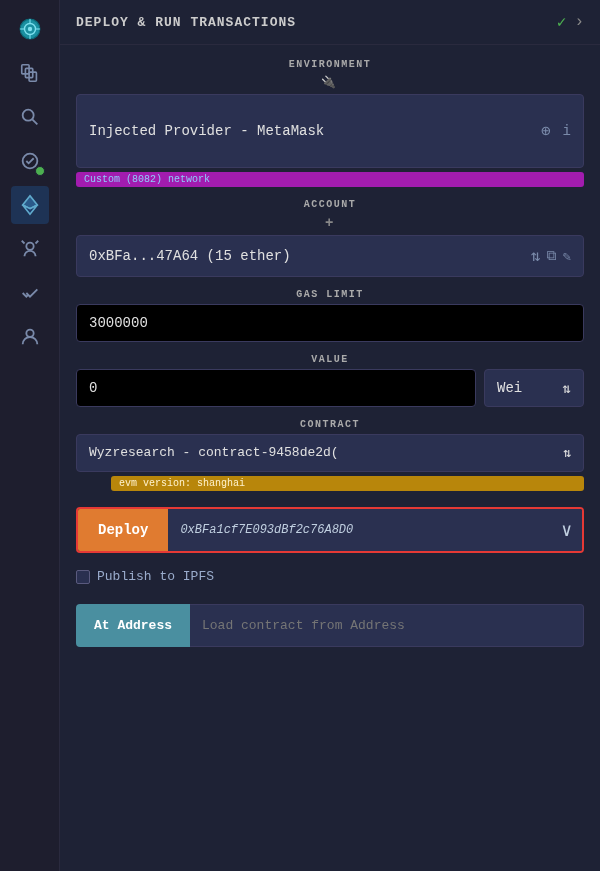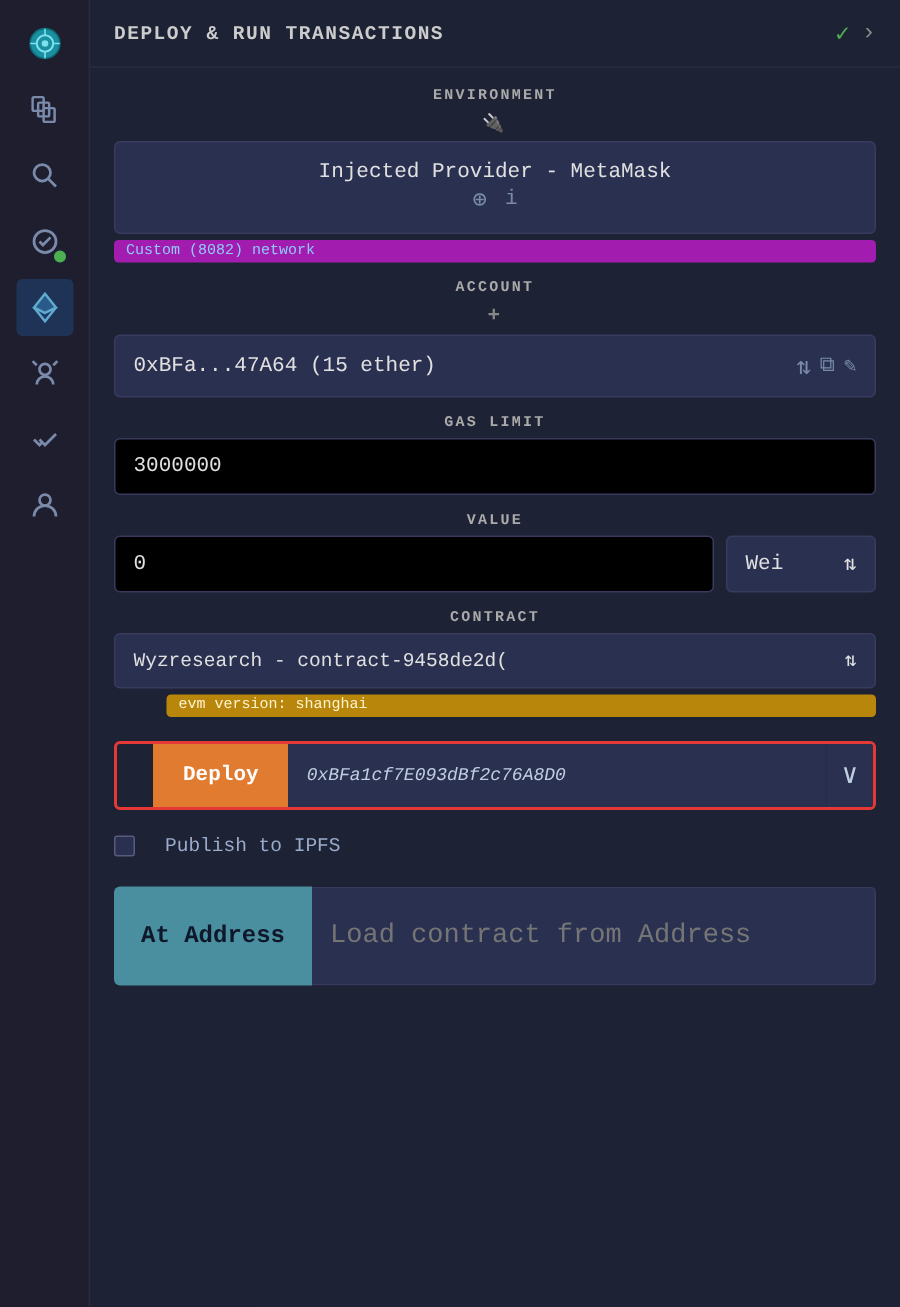--- a/index.html
+++ b/index.html
@@ -118,27 +118,26 @@
       border-radius: 4px;
     }
 
     
     .select-field {
       background: #2a3050;
       border: 1px solid #3a3a5e;
       border-radius: 4px;
       color: #e0e0e0;
       font-size: 14px;
-      padding: 12px 12px;
+      padding: 26px 12px;
       display: flex;
       align-items: center;
       justify-content: space-between;
       cursor: pointer;
       position: relative;
-      flex-direction: column;
     }
 
     .select-field .chevron {
       color: #7a8aaa;
       font-size: 16px;
     }
 
     .select-field .info-icon {
       color: #7a8aaa;
       font-size: 14px;
@@ -261,21 +260,20 @@
     .deploy-btn {
       background: #e07b30;
       color: #fff;
       font-weight: bold;
       font-size: 14px;
       padding: 12px 20px;
       border: none;
       cursor: pointer;
       font-family: 'Courier New', monospace;
       white-space: nowrap;
-      margin-left: 24px;
     }
 
     .deploy-address {
       background: #2a3050;
       color: #c0cfe0;
       font-size: 12px;
       padding: 10px 12px;
       flex: 1;
       display: flex;
       align-items: center;
@@ -292,21 +290,21 @@
       display: flex;
       align-items: center;
       cursor: pointer;
       font-size: 18px;
     }
 
     
     .publish-row {
       display: flex;
       align-items: center;
-      gap: 20px;
+      gap: 7px;
       margin-top: 4px;
     }
 
     .checkbox-box {
       width: 14px;
       height: 14px;
       background: #2a3050;
       border: 1px solid #5a5a7e;
       border-radius: 2px;
       cursor: pointer;
@@ -319,39 +317,39 @@
 
     
     .at-address-row {
       display: flex;
       gap: 0;
       margin-top: 8px;
     }
 
     .at-address-btn {
       background: #4a8fa0;
-      color: #0f172a;
-      font-size: 16px;
+      color: #ffffff;
+      font-size: 13px;
       font-weight: bold;
-      padding: 24px 18px;
+      padding: 14px 18px;
       border: none;
       cursor: pointer;
       border-radius: 4px 0 0 4px;
       font-family: 'Courier New', monospace;
       white-space: nowrap;
     }
 
     .load-contract-input {
       flex: 1;
       background: #2a3050;
       border: 1px solid #3a3a5e;
       border-left: none;
       border-radius: 0 4px 4px 0;
       color: #9aaccc;
-      font-size: 18px;
+      font-size: 13px;
       padding: 10px 12px;
       font-family: 'Courier New', monospace;
     }
 
     .field-group {
       display: flex;
       flex-direction: column;
     }
   </style>
 </head>

